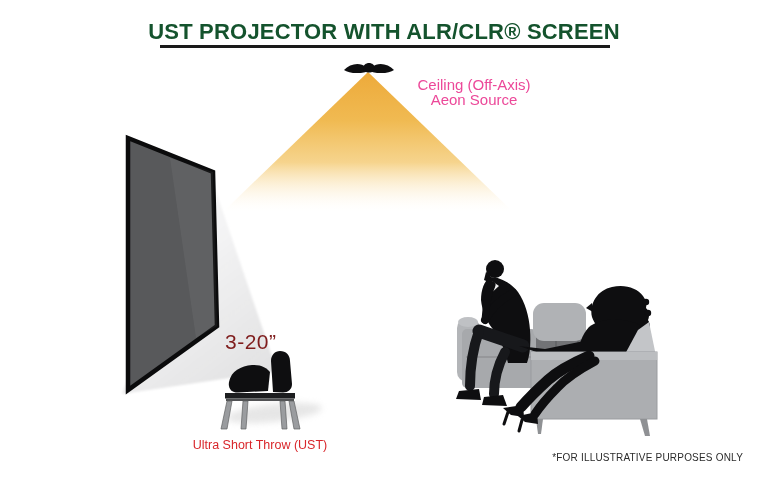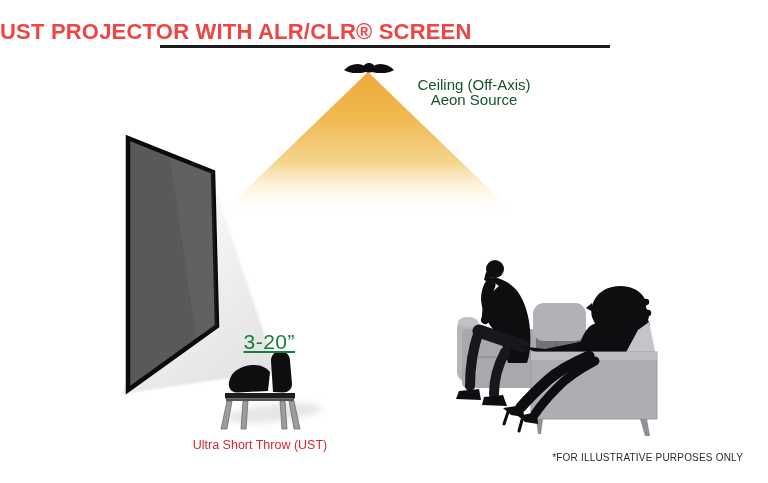--- a/index.html
+++ b/index.html
@@ -3,37 +3,37 @@
 <meta charset="utf-8">
 <style>
   html,body{margin:0;padding:0;background:#ffffff;}
   .stage{
     position:relative;width:768px;height:483px;overflow:hidden;background:#ffffff;
     font-family:"Liberation Sans",sans-serif;
   }
   .stage svg{position:absolute;left:0;top:0;}
   .txt{position:absolute;white-space:pre;}
   .title{
-    left:0;right:0;top:19px;text-align:left;
-    font-size:22px;font-weight:600;color:#ef4444;letter-spacing:.2px;
+    left:0;right:0;top:19px;text-align:center;
+    font-size:22px;font-weight:600;color:#14532d;letter-spacing:.2px;
   }
   .title-rule{
     position:absolute;left:160px;top:45px;width:450px;height:2.5px;background:#1a1a1a;
   }
   .light-label{
     left:398px;top:77px;width:152px;text-align:center;
-    font-size:15px;line-height:15px;color:#14532d;white-space:normal;
+    font-size:15px;line-height:15px;color:#ec4899;white-space:normal;
   }
   .screen-label{
     left:100px;top:112px;width:150px;text-align:center;
     font-size:14.5px;color:#2b2b2b;
   }
   .throw{
-    left:225px;top:330px;width:70px;text-align:right;
-    font-size:21px;color:#15803d;letter-spacing:.5px;text-decoration:underline;
+    left:225px;top:330px;width:70px;text-align:left;
+    font-size:21px;color:#7f1d1d;letter-spacing:.5px;
   }
   .ust-label{
     left:184px;top:438px;width:152px;text-align:center;
     font-size:12.5px;color:#d9262b;
   }
   .footnote{
     right:25px;top:452px;width:260px;text-align:right;
     font-size:10px;color:#2b2b2b;letter-spacing:.2px;
   }
 </style>

